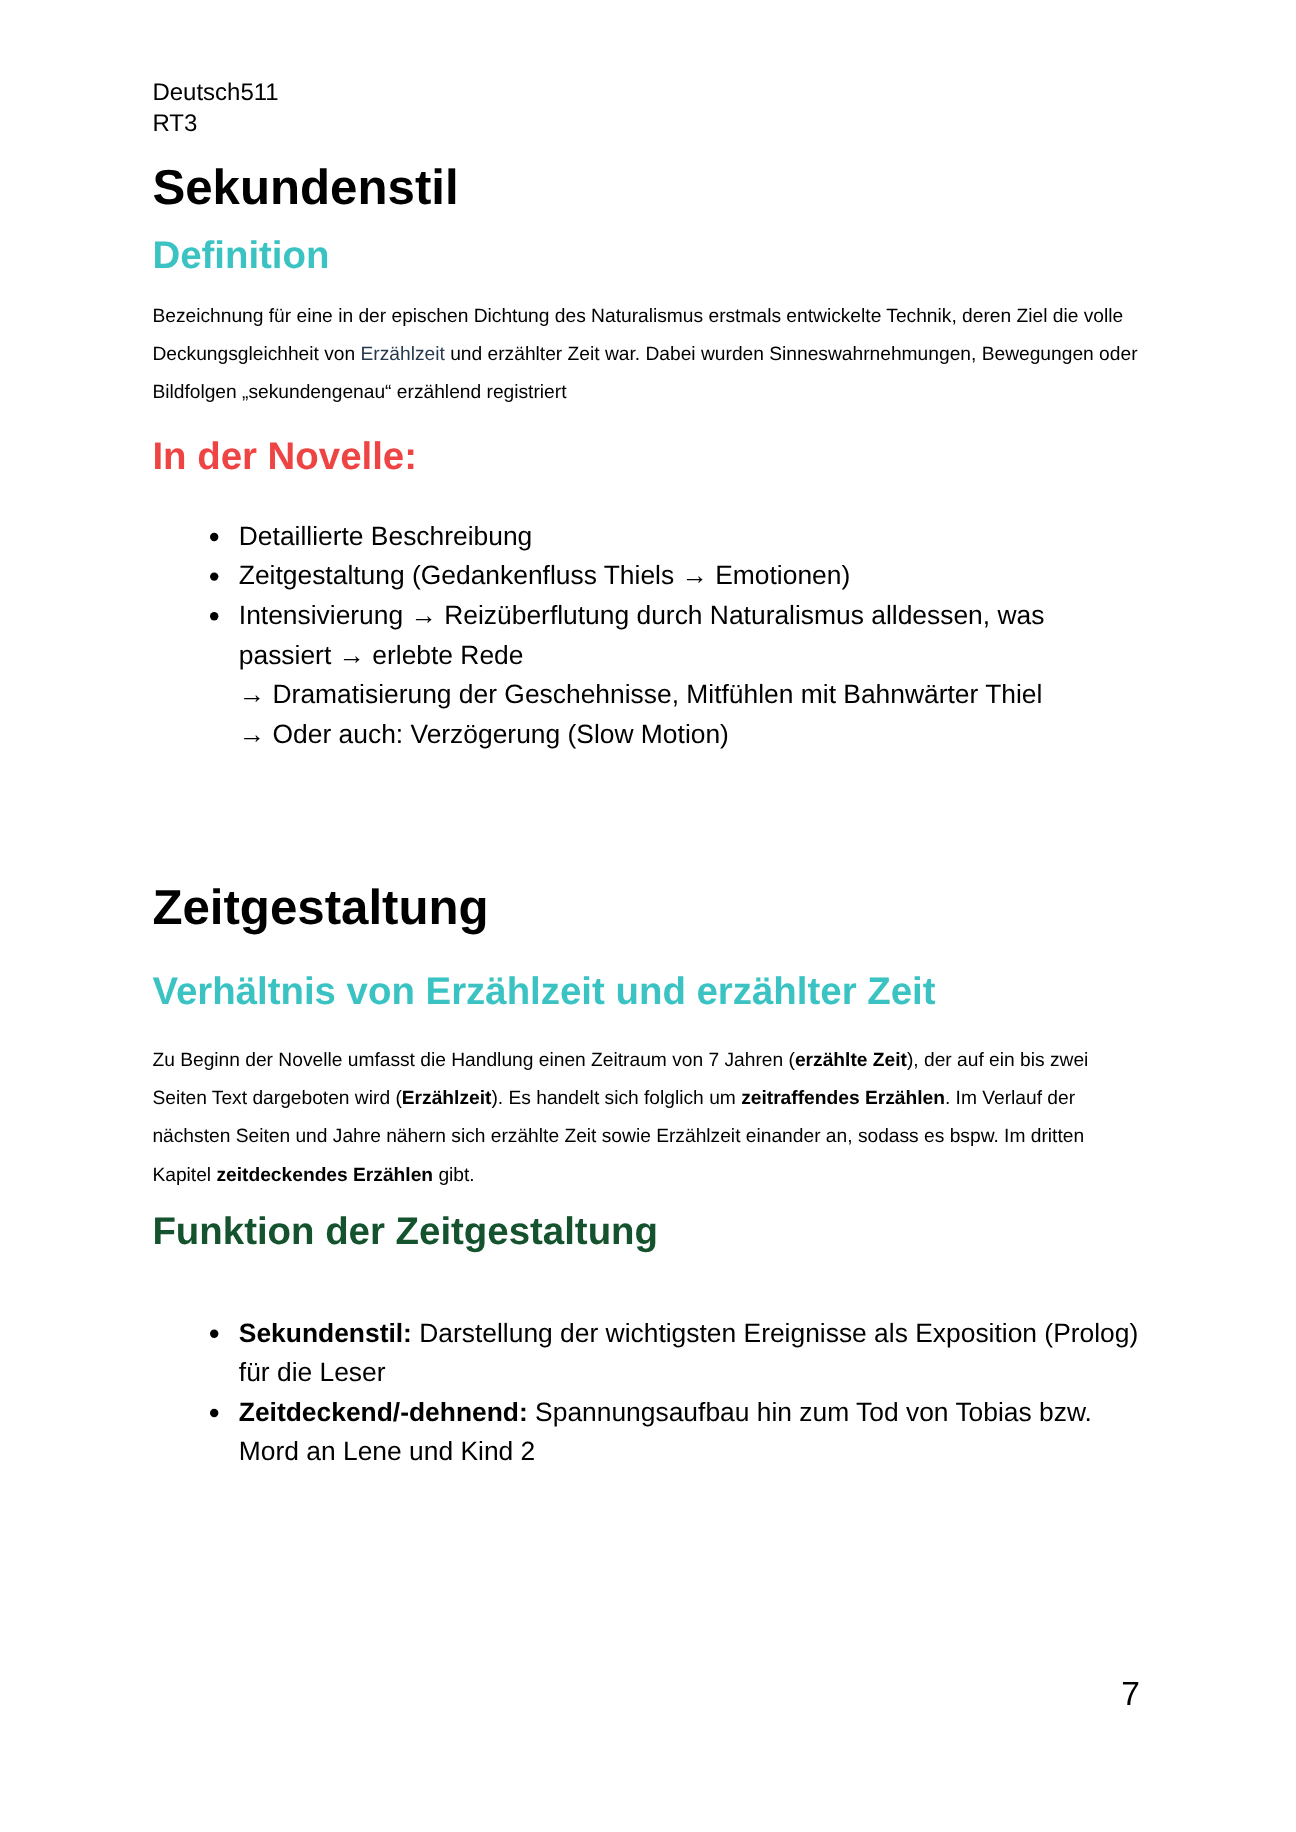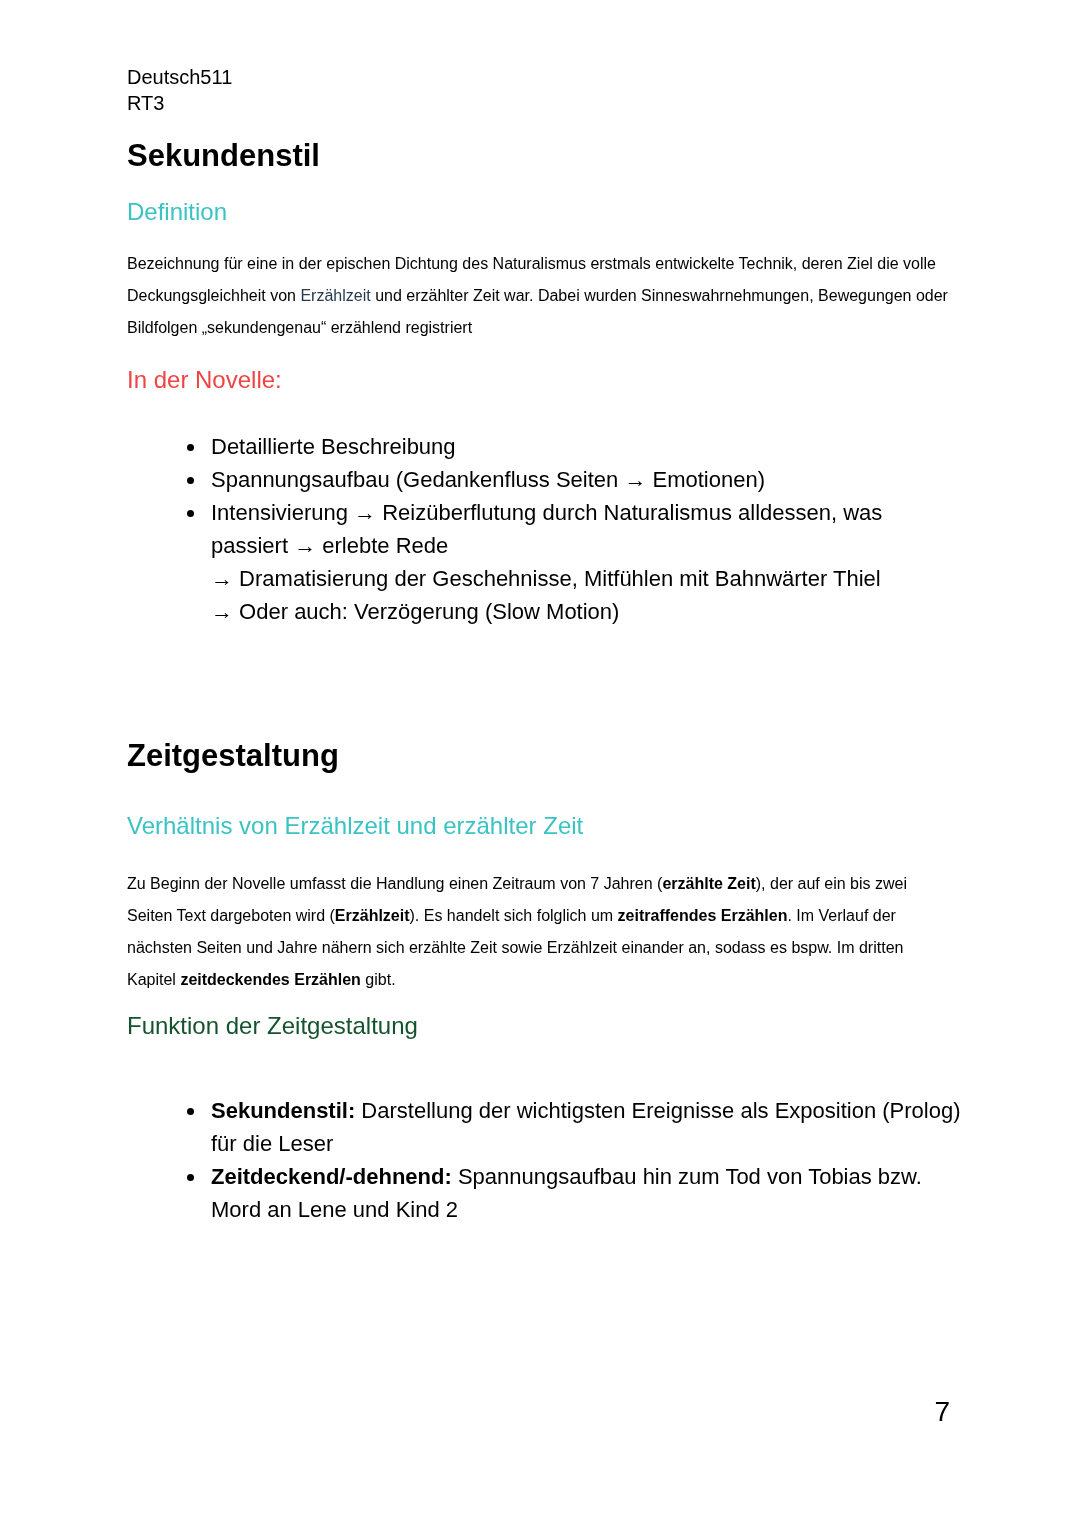--- a/index.html
+++ b/index.html
@@ -11,41 +11,41 @@
   }
   .page {
     position: relative;
     width: 1080px; height: 1527px;
     box-sizing: border-box;
     padding: 64px 87px 0 127px;
     background: #ffffff;
   }
   .meta { font-size: 20px; line-height: 26px; font-weight: 400; }
   .h1 {
-    font-size: 31px; line-height: 36px; font-weight: 700;
+    font-size: 41px; line-height: 36px; font-weight: 700;
     margin: 0; color: #000000;
   }
   .h1-sekundenstil { margin-top: 22px; }
   .h1-zeitgestaltung { margin-top: 110px; }
   .h2 {
-    font-size: 24px; line-height: 28px; font-weight: 400;
+    font-size: 32px; line-height: 28px; font-weight: 700;
     margin: 0;
   }
   .h2-definition { margin-top: 24px; }
   .h2-novelle { margin-top: 22px; }
   .h2-verhaeltnis { margin-top: 38px; }
   .h2-funktion { margin-top: 16px; }
   .para {
     font-size: 16px; line-height: 32px; font-weight: 400;
     margin: 0; max-width: 824px;
   }
   .para-definition { margin-top: 22px; }
   .para-verhaeltnis { margin-top: 28px; }
   ul.doc-list {
-    margin: 12px; padding: 0 0 0 68px;
+    margin: 0; padding: 0 0 0 68px;
     font-size: 22px; line-height: 33px;
     max-width: 824px; box-sizing: border-box;
     list-style: disc outside;
   }
   ul.list-novelle { margin-top: 36px; }
   ul.list-funktion { margin-top: 54px; }
   ul.doc-list li { padding-left: 4px; }
   .page-number {
     position: absolute;
     top: 1396px; right: 130px;
@@ -67,21 +67,21 @@
   <h1 class="h1 h1-sekundenstil">Sekundenstil</h1>
 
   <h2 class="h2 h2-definition accent-text" style="color: rgb(59, 195, 195);">Definition</h2>
 
   <p class="para para-definition"><span>Bezeichnung für eine in der epischen Dichtung des Naturalismus erstmals entwickelte Technik, deren Ziel die volle Deckungsgleichheit von </span><span style="color: rgb(38, 57, 78);">Erzählzeit</span><span> und erzählter Zeit war. Dabei wurden Sinneswahrnehmungen, Bewegungen oder Bildfolgen „sekundengenau“ erzählend registriert</span></p>
 
   <h2 class="h2 h2-novelle accent-text" style="color: #ef4444;">In der Novelle:</h2>
 
   <ul class="doc-list list-novelle">
     <li><span>Detaillierte Beschreibung</span></li>
-    <li><span>Spannungsaufbau (Gedankenfluss Seiten → Emotionen)</span></li>
+    <li><span>Zeitgestaltung (Gedankenfluss Thiels → Emotionen)</span></li>
     <li><span>Intensivierung → Reizüberflutung durch Naturalismus alldessen, was passiert → erlebte Rede</span><br><span>→ Dramatisierung der Geschehnisse, Mitfühlen mit Bahnwärter Thiel</span><br><span>→ Oder auch: Verzögerung (Slow Motion)</span></li>
   </ul>
 
   <h1 class="h1 h1-zeitgestaltung">Zeitgestaltung</h1>
 
   <h2 class="h2 h2-verhaeltnis accent-text" style="color: rgb(59, 195, 195);">Verhältnis von Erzählzeit und erzählter Zeit</h2>
 
   <p class="para para-verhaeltnis"><span>Zu Beginn der Novelle umfasst die Handlung einen Zeitraum von 7 Jahren (</span><span class="bold-seg">erzählte Zeit</span><span>), der auf ein bis zwei Seiten Text dargeboten wird (</span><span class="bold-seg">Erzählzeit</span><span>). Es handelt sich folglich um </span><span class="bold-seg">zeitraffendes Erzählen</span><span>. Im Verlauf der nächsten Seiten und Jahre nähern sich erzählte Zeit sowie Erzählzeit einander an, sodass es bspw. Im dritten Kapitel </span><span class="bold-seg">zeitdeckendes Erzählen</span><span> gibt.</span></p>
 
   <h2 class="h2 h2-funktion accent-text" style="color: #14532d;">Funktion der Zeitgestaltung</h2>

